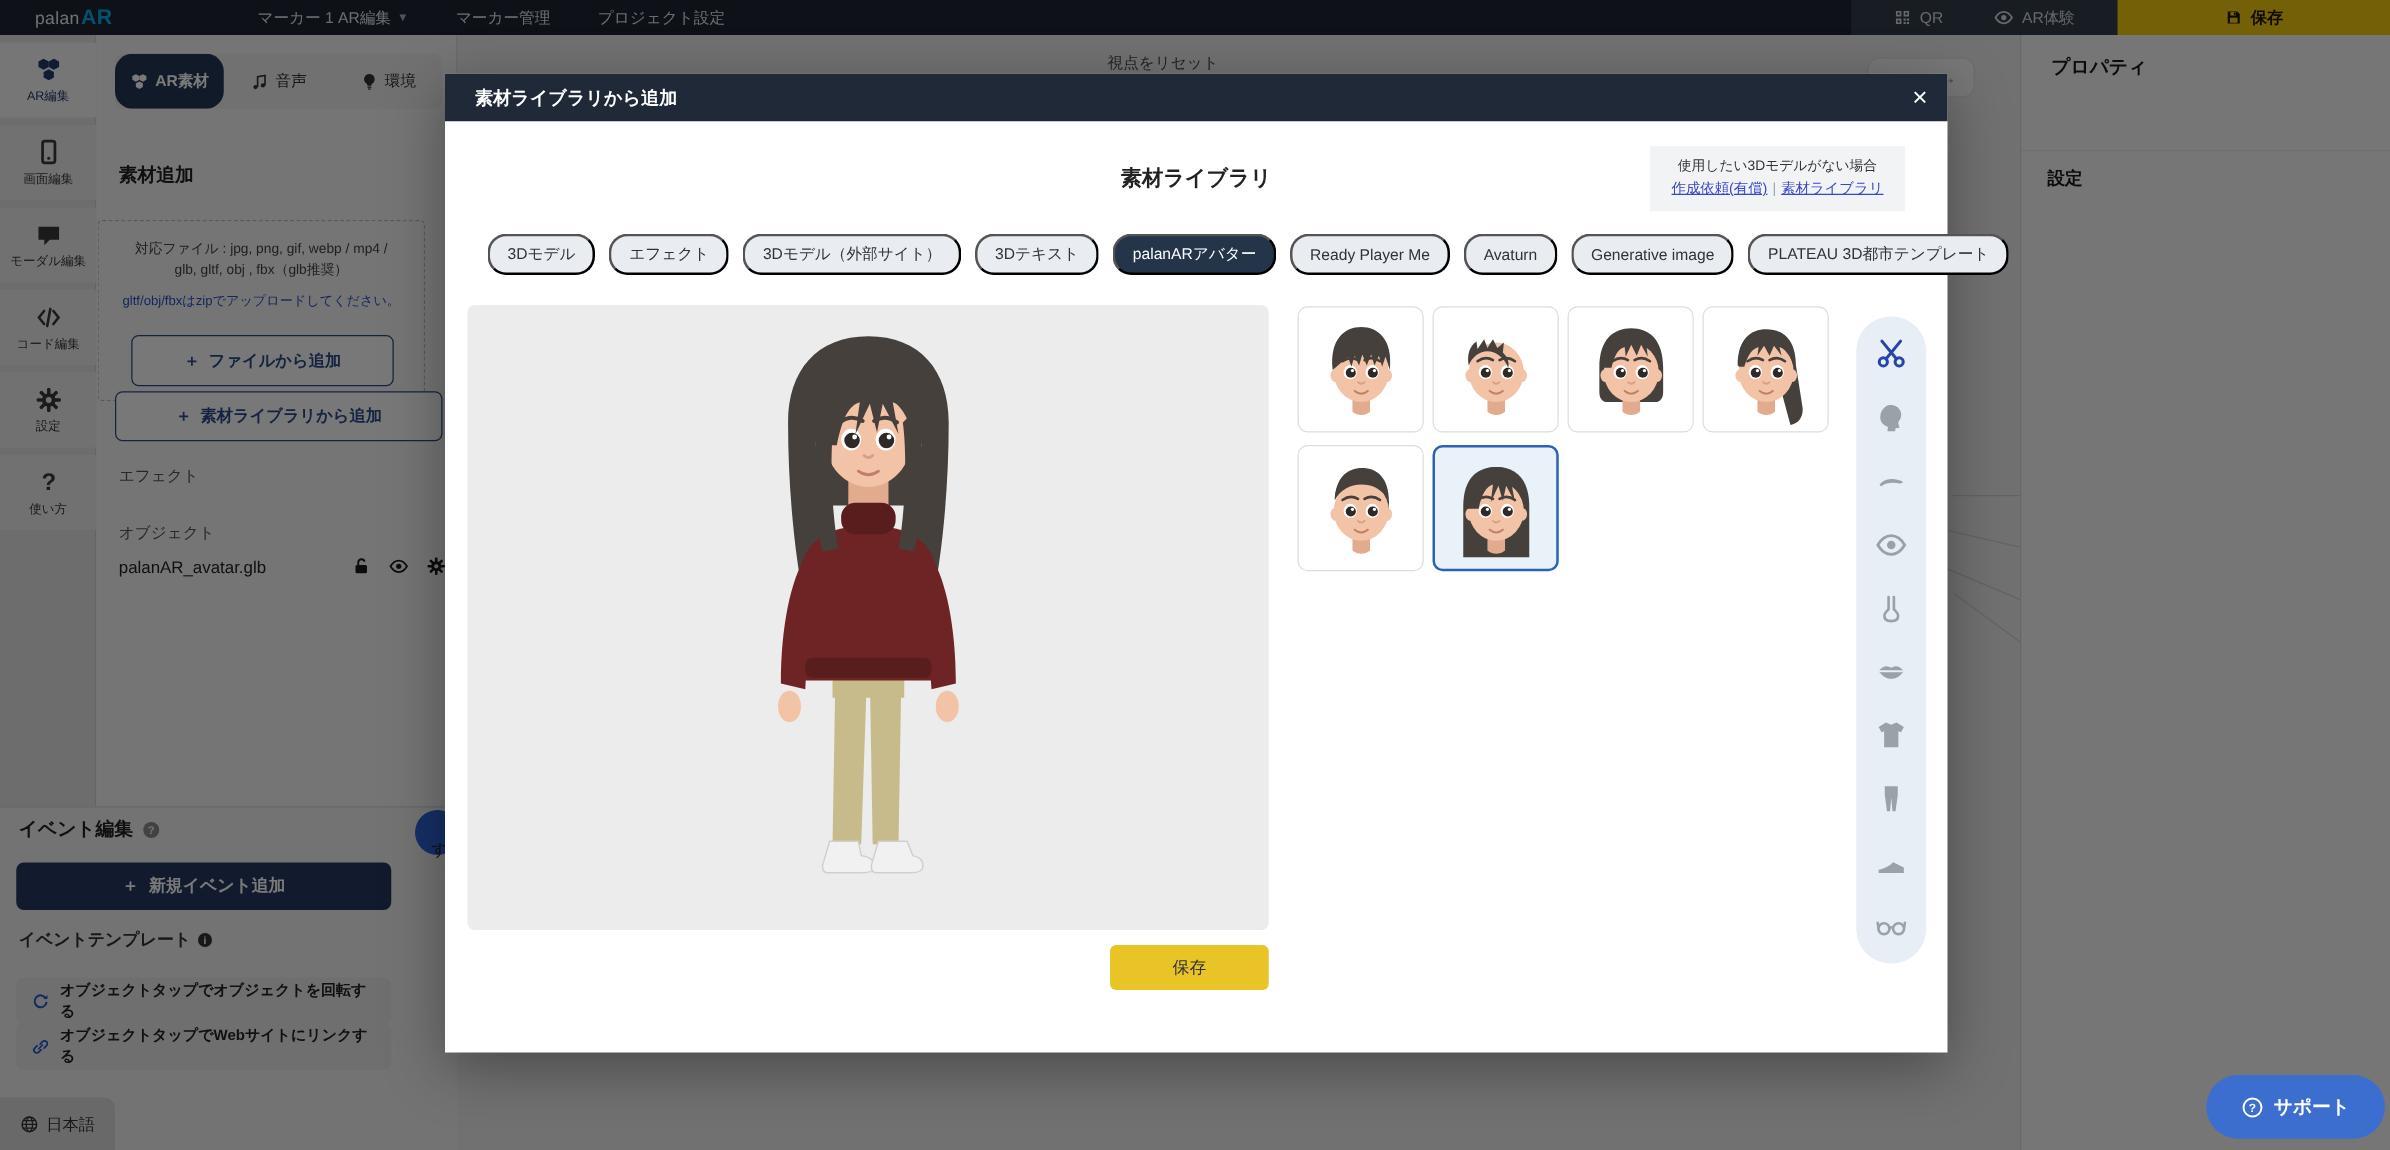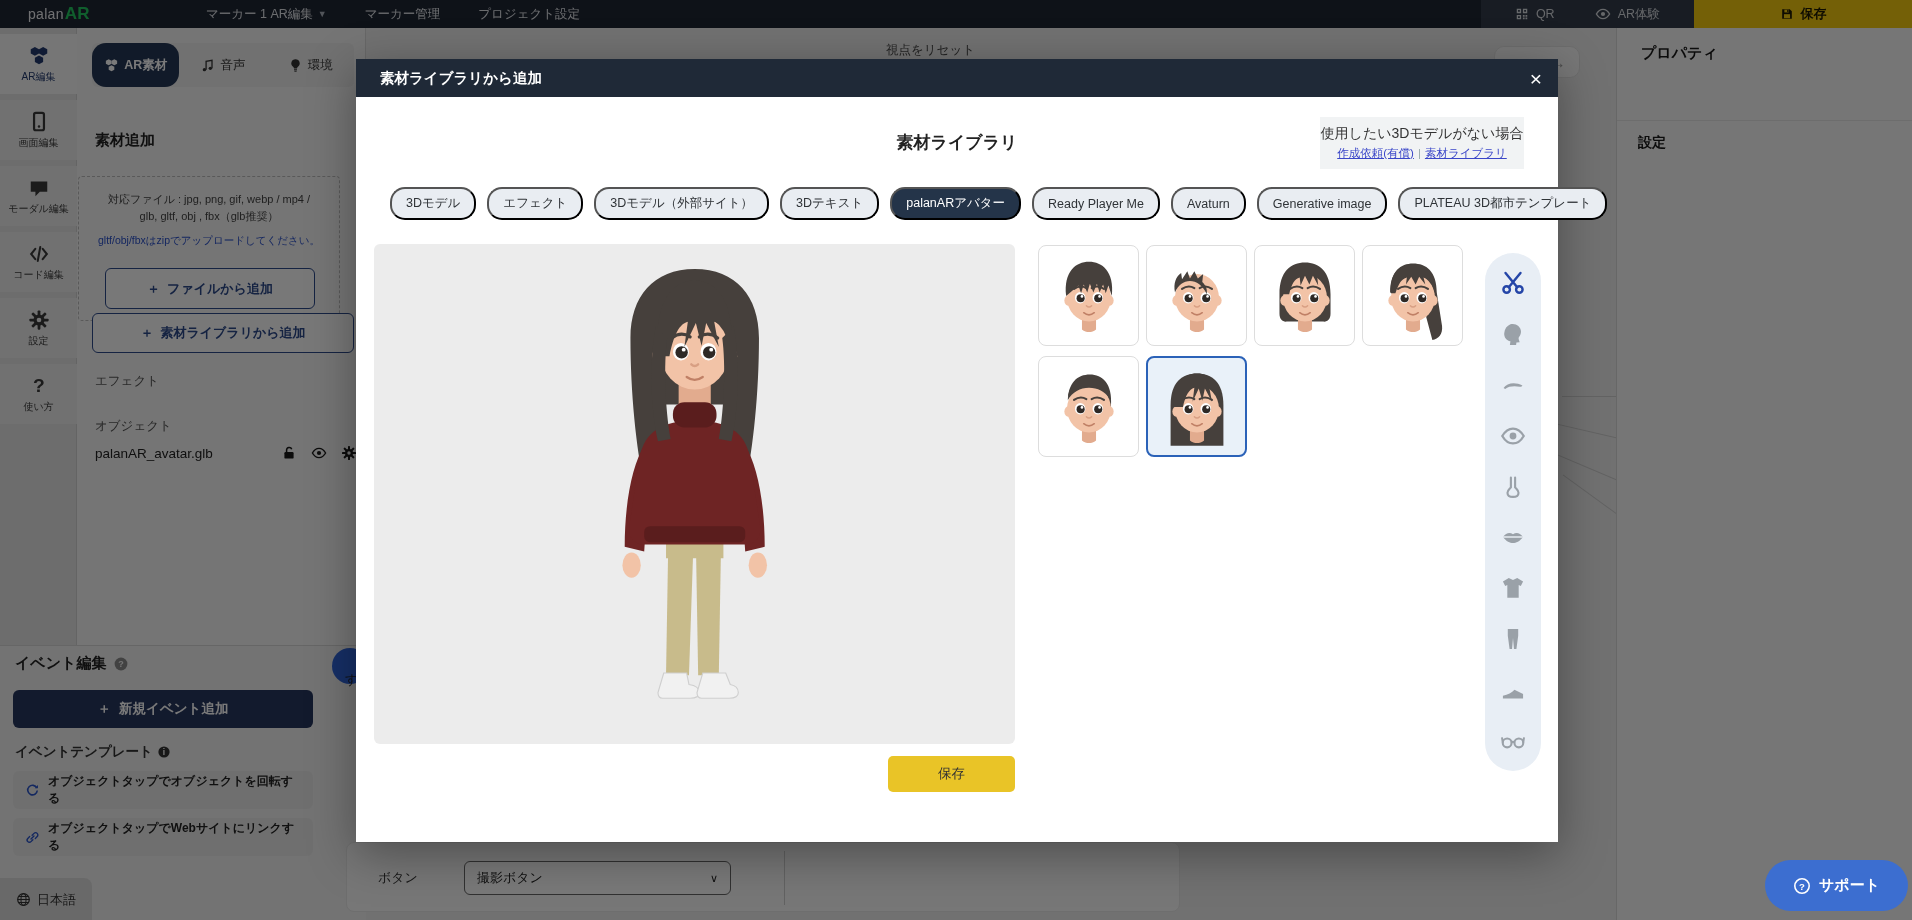--- a/index.html
+++ b/index.html
@@ -3,21 +3,21 @@
 <meta charset="utf-8">
 <style>
   *{margin:0;padding:0;box-sizing:border-box}
   html,body{width:1912px;height:920px;overflow:hidden;font-family:"Liberation Sans","DejaVu Sans",sans-serif}
   .abs{position:absolute}
   #stage{position:relative;width:1912px;height:920px;background:#ededed}
 
   
   #topbar{left:0;top:0;width:1912px;height:28px;background:#1e2633;display:flex;align-items:center;z-index:1}
   #logo{margin-left:28px;color:#e9ebee;font-size:14px;letter-spacing:.3px;display:flex;align-items:baseline;gap:1px}
-  #logo .lg2{font-size:17px;font-weight:bold;color:#22c55e}
+  #logo .lg2{font-size:17px;font-weight:bold;color:#0ea5e9}
   #top-menus{display:flex;gap:38px;margin-left:116px}
   .top-menu{color:#dfe2e7;font-size:12.5px;display:flex;align-items:center;gap:5px;cursor:pointer}
   .caret{font-size:9px;color:#aab0bb}
   #top-right{margin-left:auto;display:flex;height:28px}
   #qr-seg{background:#323b4a;display:flex;align-items:center;gap:40px;padding:0 34px;height:28px}
   .top-act{display:flex;align-items:center;gap:7px;color:#d6d9de;font-size:12.5px;cursor:pointer}
   #save-seg{background:#f3c80f;width:218px;display:flex;align-items:center;justify-content:center;gap:7px;color:#1f1b04;font-size:13px;font-weight:bold;cursor:pointer}
 
   
   #sidebar{left:0;top:28px;width:77px;height:617px;background:#e4e4e4;border-right:1px solid #d2d2d2}
@@ -75,21 +75,21 @@
   #props-settings{position:absolute;left:21px;top:106px;font-size:14px;font-weight:bold;color:#1a1a1a}
 
   
   #overlay{left:0;top:0;width:1912px;height:920px;background:rgba(0,0,0,.52);z-index:5}
   #modal{left:356px;top:59px;width:1202px;height:783px;background:#fff;z-index:10;box-shadow:0 12px 44px rgba(0,0,0,.35)}
   #modal-header{position:absolute;left:0;top:0;width:1202px;height:38px;background:#1f2937;display:flex;align-items:center}
   #modal-title{margin-left:24px;color:#fff;font-size:14.5px;font-weight:bold}
   #modal-close{margin-left:auto;margin-right:16px;color:#fff;font-size:21px;line-height:1;cursor:pointer}
   #library-title{position:absolute;left:0;top:72px;width:1202px;text-align:center;font-size:17px;font-weight:bold;color:#222}
   #request-box{position:absolute;left:964px;top:58px;width:204px;height:52px;background:#f1f3f4;padding:8px 0;text-align:center}
-  #request-line{font-size:14px;color:#333}
+  #request-line{font-size:11px;color:#333}
   #request-links{font-size:11.5px;margin-top:3px}
   #request-links a{color:#3a46c8;cursor:pointer;text-decoration:underline}
   #request-links .sep{color:#9aa;margin:0 4px;text-decoration:none}
   #chips{position:absolute;left:34px;top:128px;width:1160px;display:flex;gap:11px}
   .chip{padding:6px 14px;border-radius:15px;background:#e9edf2;color:#2f3337;font-size:12.5px;white-space:nowrap;cursor:pointer}
   .chip.selected{background:#243449;color:#fff}
   #preview-box{position:absolute;left:18px;top:185px;width:641px;height:500px;background:#ececec;border-radius:6px;display:flex;align-items:center;justify-content:center}
   #preview-box svg{height:482px}
   #thumbs{position:absolute;left:682px;top:186px;width:440px;display:grid;grid-template-columns:repeat(4,101px);grid-auto-rows:101px;gap:10px 7px}
   .thumb{background:#fff;border:1px solid #ddd;border-radius:8px;display:flex;align-items:center;justify-content:center;cursor:pointer}
@@ -325,21 +325,21 @@
     <div id="tmpl-label">
       <span>イベントテンプレート</span>
       <span class="ic">
           <svg viewBox="0 0 16 16" xmlns="http://www.w3.org/2000/svg">
             <circle cx="8" cy="8" r="6.4" fill="currentColor"></circle>
             <text x="8" y="11.6" font-size="9.5" font-weight="bold" text-anchor="middle" fill="#fff">i</text>
           </svg>
         </span>
     </div>
     <div id="tmpl-list">
-        <div class="tmpl-btn" style="top: 125px;">
+        <div class="tmpl-btn" style="top: 136px;">
           <span class="ic">
             <svg viewBox="0 0 16 16" xmlns="http://www.w3.org/2000/svg">
               <path d="M12.6 5.3A5.1 5.1 0 1 0 13.1 8" fill="none" stroke="currentColor" stroke-width="1.7"></path>
               <path d="M13.8 2.2v3.4h-3.4z" fill="currentColor"></path>
             </svg>
           </span>
           <span>オブジェクトタップでオブジェクトを回転する</span>
         </div>
         <div class="tmpl-btn" style="top: 172px;">
           <span class="ic">
@@ -367,28 +367,20 @@
     <div id="history">
       <span>←</span>
       <span>→</span>
     </div>
     <div class="gridline" style="left:1140px;top:400px;width:140px;transform:rotate(13deg)"></div>
     <div class="gridline" style="left:1160px;top:438px;width:118px;transform:rotate(23deg)"></div>
     <div class="gridline" style="left:1188px;top:474px;width:94px;transform:rotate(36deg)"></div>
     <div class="gridline" style="left:1196px;top:368px;width:58px"></div>
     <div id="hidden-chip"></div>
     <div id="hidden-text">す</div>
-    <div id="bottom-panel">
-      <div id="btn-row-label">ボタン</div>
-      <div id="shoot-select">
-        <span>撮影ボタン</span>
-        <span class="caret2">∨</span>
-      </div>
-      <div id="bp-divider"></div>
-    </div>
   </div>
 
   <div id="props" class="abs">
     <div id="props-heading">プロパティ</div>
     <div id="props-divider"></div>
     <div id="props-settings">設定</div>
   </div>
 
   <div id="overlay" class="abs"></div>
 

